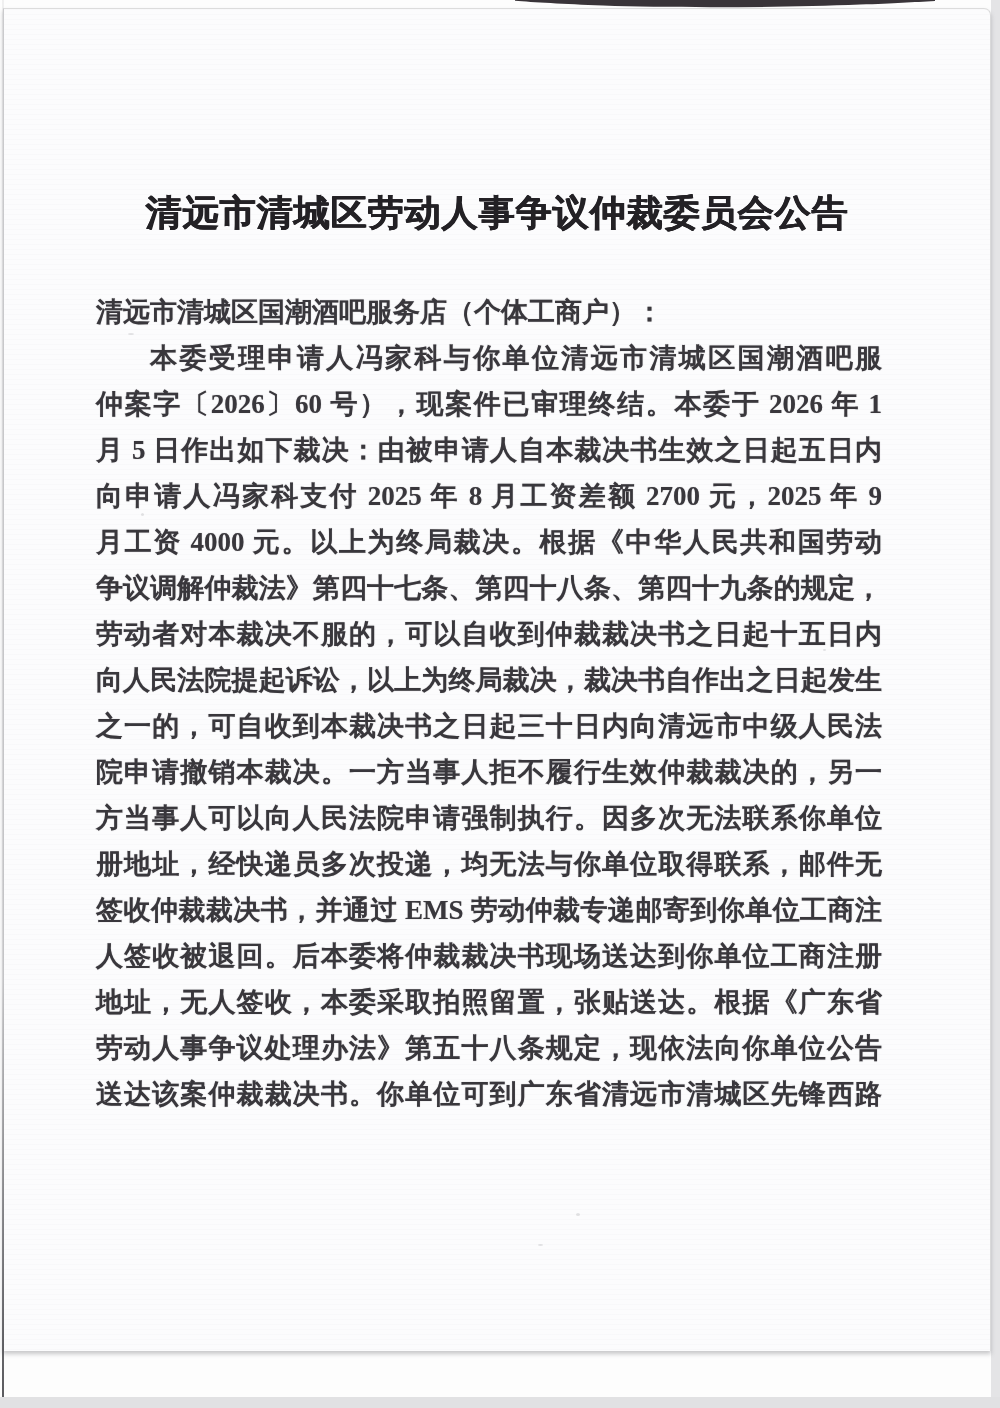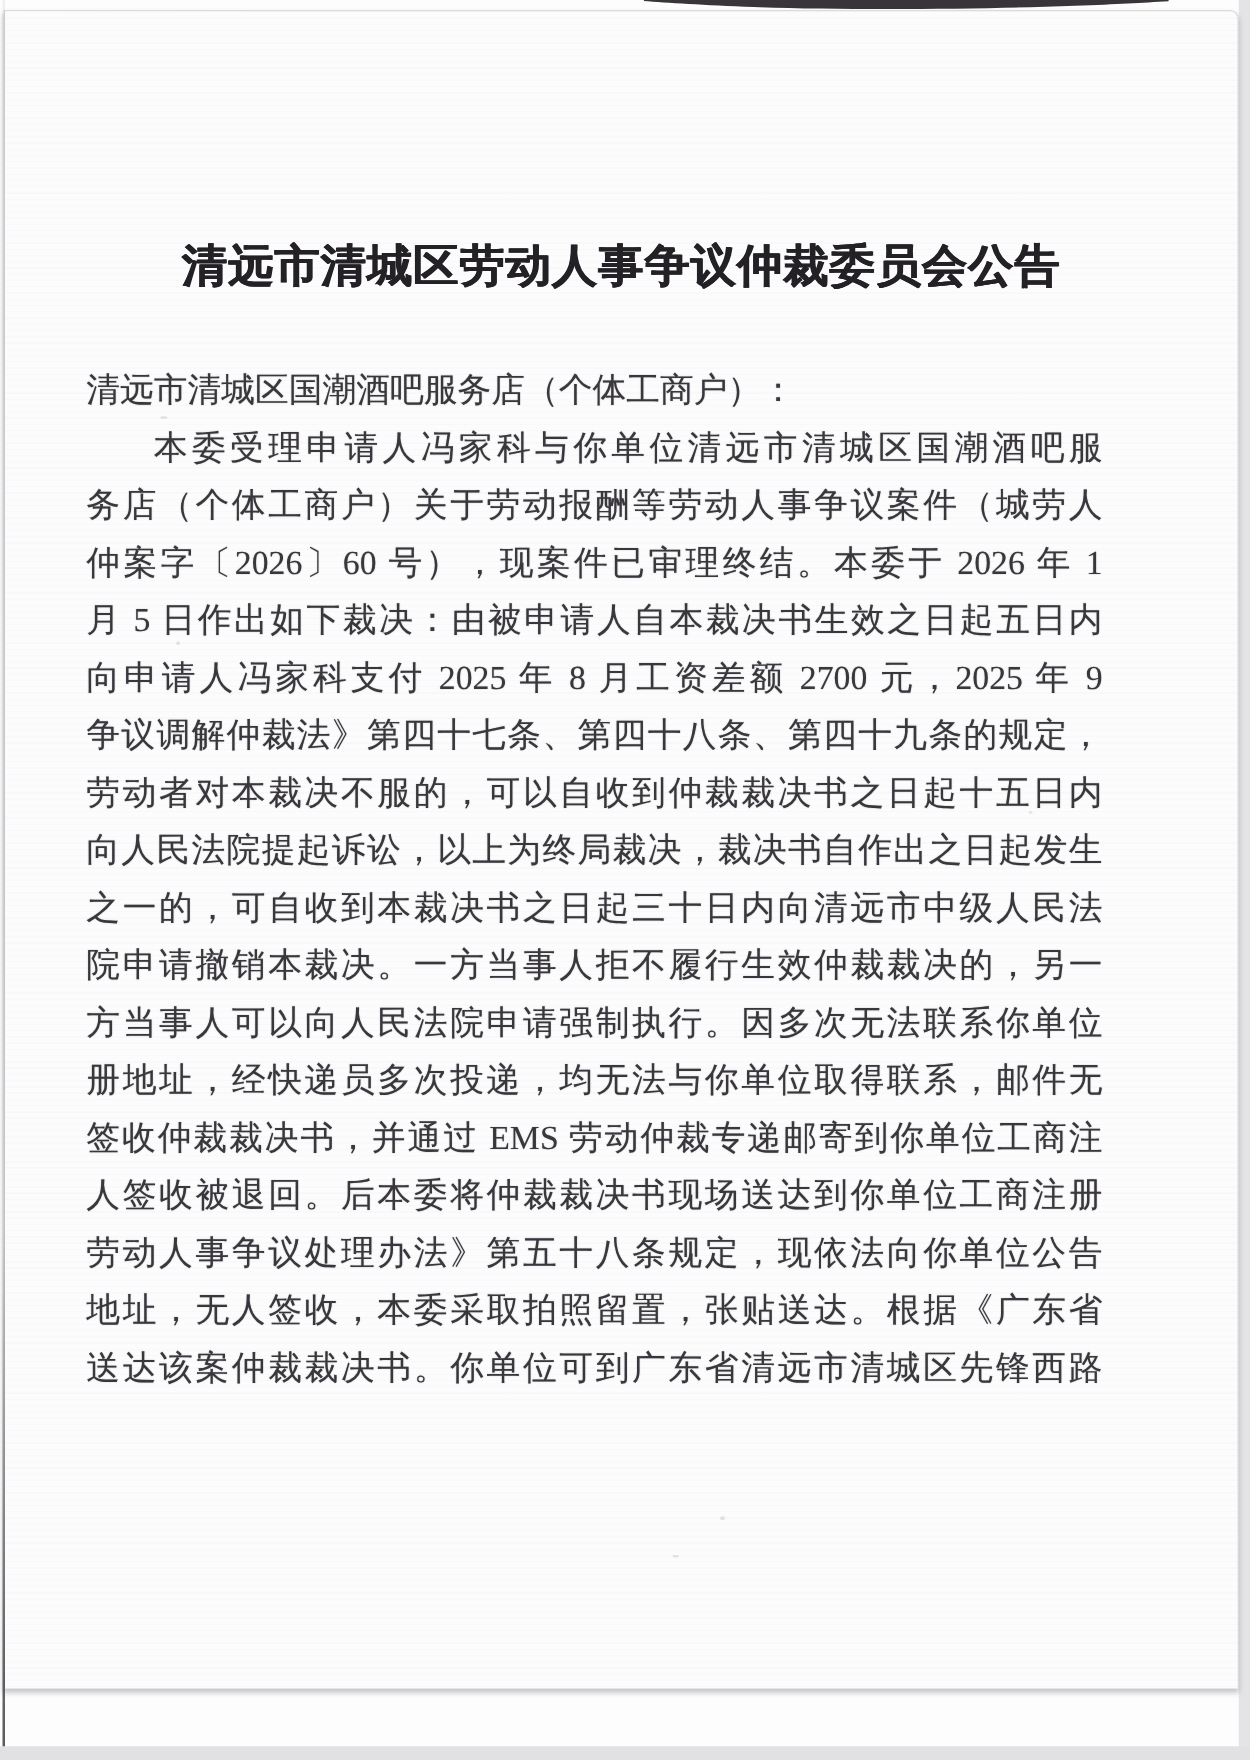--- a/index.html
+++ b/index.html
@@ -55,21 +55,22 @@
     text-align: center;
     font-family: "Liberation Sans", "DejaVu Sans", sans-serif;
     font-weight: 700;
     font-size: 36px; line-height: 46px;
     letter-spacing: 1px;
     color: #232125;
     text-shadow: 0.7px 0 currentColor, -0.3px 0 currentColor;
   }
   .content {
     margin-top: 53px;
-    padding: 0 108px 0 65px;
+    padding: 0 108px 0 92px;
+    font-weight: bold;
   }
   .line {
     height: 46px; line-height: 46px;
     font-family: "Liberation Serif", "DejaVu Serif", serif;
     font-size: 27px;
     color: #39373c;
     text-align: justify;
     text-align-last: justify;
     text-shadow: 0 0 1px rgba(57,55,60,0.45);
   }
@@ -89,35 +90,35 @@
   <div class="strip-right"></div>
   <div class="strip-bottom"></div>
 
   <div class="paper">
 
     <h1 class="title">清远市清城区劳动人事争议仲裁委员会公告</h1>
 
     <div class="content">
       <div class="line salutation">清远市清城区国潮酒吧服务店（个体工商户）：</div>
       <div class="line indent">本委受理申请人冯家科与你单位清远市清城区国潮酒吧服</div>
-      <div class="line">务店（个体工商户）关于劳动报酬等劳动人事争议案件（城劳人</div>
       <div class="line">仲案字〔2026〕60 号），现案件已审理终结。本委于 2026 年 1</div>
       <div class="line">月 5 日作出如下裁决：由被申请人自本裁决书生效之日起五日内</div>
       <div class="line">向申请人冯家科支付 2025 年 8 月工资差额 2700 元，2025 年 9</div>
+      <div class="line">月工资 4000 元。以上为终局裁决。根据《中华人民共和国劳动</div>
       <div class="line">争议调解仲裁法》第四十七条、第四十八条、第四十九条的规定，</div>
       <div class="line">劳动者对本裁决不服的，可以自收到仲裁裁决书之日起十五日内</div>
       <div class="line">向人民法院提起诉讼，以上为终局裁决，裁决书自作出之日起发生</div>
       <div class="line">之一的，可自收到本裁决书之日起三十日内向清远市中级人民法</div>
       <div class="line">院申请撤销本裁决。一方当事人拒不履行生效仲裁裁决的，另一</div>
       <div class="line">方当事人可以向人民法院申请强制执行。因多次无法联系你单位</div>
       <div class="line">册地址，经快递员多次投递，均无法与你单位取得联系，邮件无</div>
       <div class="line">签收仲裁裁决书，并通过 EMS 劳动仲裁专递邮寄到你单位工商注</div>
       <div class="line">人签收被退回。后本委将仲裁裁决书现场送达到你单位工商注册</div>
+      <div class="line">地址，无人签收，本委采取拍照留置，张贴送达。根据《广东省</div>
       <div class="line">劳动人事争议处理办法》第五十八条规定，现依法向你单位公告</div>
-      <div class="line">地址，无人签收，本委采取拍照留置，张贴送达。根据《广东省</div>
       <div class="line">送达该案仲裁裁决书。你单位可到广东省清远市清城区先锋西路</div>
     </div>
 
     <div class="speck" style="left:124px;top:324px;width:6px;height:2px"></div>
     <div class="speck" style="left:137px;top:504px;width:3px;height:3px"></div>
     <div class="speck" style="left:819px;top:640px;width:3px;height:2px"></div>
     <div class="speck" style="left:572px;top:1204px;width:4px;height:3px"></div>
     <div class="speck" style="left:534px;top:1235px;width:5px;height:2px"></div>
   </div>
 

